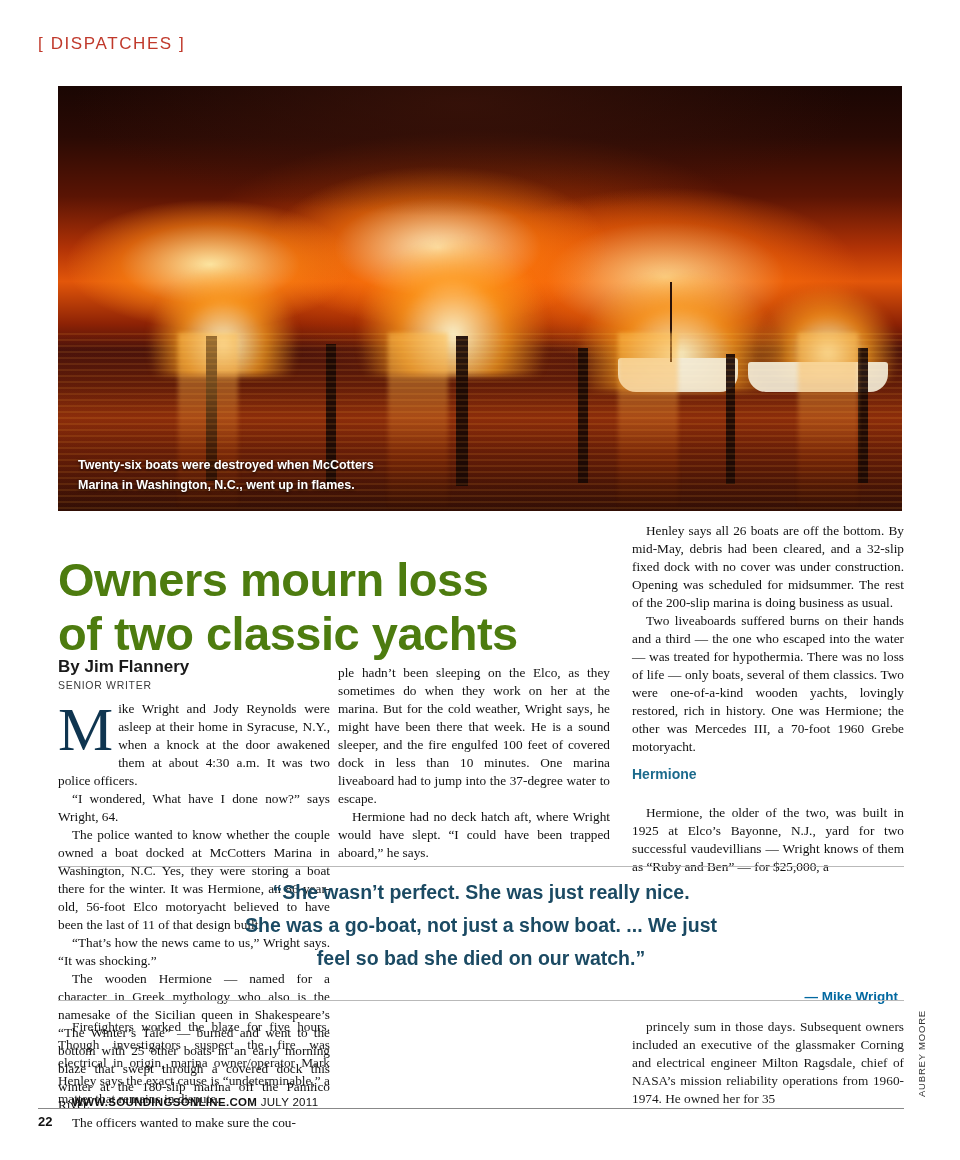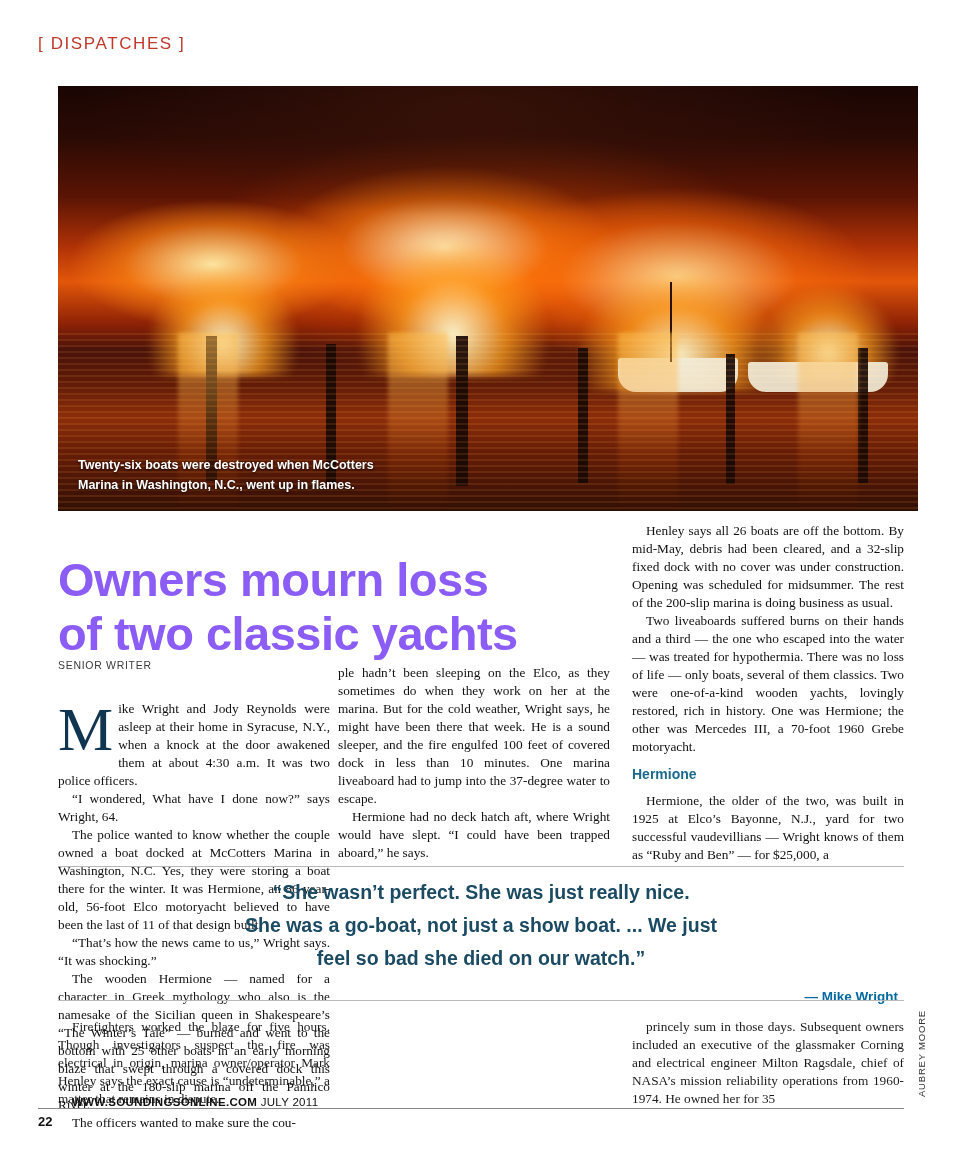--- a/index.html
+++ b/index.html
@@ -39,21 +39,20 @@
 
   
   .photo-wrap {
     position: absolute;
     left: 58px;
     top: 86px;
     width: 844px;
     height: 425px;
     overflow: hidden;
     background: #737373;
-    padding-left: 16px;
   }
   .photo {
     position: absolute;
     inset: 0;
     background:
       radial-gradient(ellipse 200px 90px at 18% 42%, rgba(255,238,170,0.95), rgba(255,140,20,0.55) 45%, rgba(120,20,5,0) 72%),
       radial-gradient(ellipse 230px 110px at 45% 38%, rgba(255,245,200,0.92), rgba(255,130,15,0.5) 45%, rgba(120,20,5,0) 74%),
       radial-gradient(ellipse 260px 120px at 72% 45%, rgba(255,230,160,0.85), rgba(250,110,10,0.48) 46%, rgba(120,20,5,0) 75%),
       radial-gradient(ellipse 420px 180px at 50% 40%, rgba(255,90,0,0.55), rgba(90,10,2,0) 70%),
       linear-gradient(to bottom,
@@ -137,21 +136,21 @@
   
   .headline {
     position: absolute;
     left: 58px;
     top: 522px;
     width: 580px;
     font-family: "Liberation Sans", sans-serif;
     font-weight: bold;
     font-size: 47px;
     line-height: 1.13;
-    color: #8b5cf6;
+    color: #4d7c0f;
     letter-spacing: -0.5px;
   }
 
   
   .byline {
     position: absolute;
     left: 58px;
     top: 657px;
     width: 270px;
     font-family: "Liberation Sans", sans-serif;
@@ -198,21 +197,21 @@
     padding: 4px 5px 0 0;
     color: #0f3550;
     font-weight: normal;
   }
 
   .subhead {
     font-family: "Liberation Sans", sans-serif;
     font-weight: bold;
     font-size: 14px;
     color: #1b6a8c;
-    margin: 9px 0 8px 0;
+    margin: 9px 0 20px 0;
     text-align: left;
   }
 
   
   .pullquote {
     position: absolute;
     left: 58px;
     top: 876px;
     width: 846px;
     text-align: center;
@@ -337,20 +336,21 @@
 
     <div class="photo-caption">Twenty-six boats were destroyed when McCotters Marina in Washington, N.C., went up in flames.</div>
   </div>
 
   <h1 class="headline">
     <span>Owners mourn loss</span><br>
     <span>of two classic yachts</span>
   </h1>
 
   <div class="byline">
+    <div class="name">By Jim Flannery</div>
     <div class="role">SENIOR WRITER</div>
   </div>
 
   <div class="col" id="col1">
     <p class="dropcap-para noindent"><span class="dropcap">M</span><span>ike Wright and Jody Reynolds were asleep at their home in Syracuse, N.Y., when a knock at the door awakened them at about 4:30 a.m. It was two police officers.</span></p>
     <p>“I wondered, What have I done now?” says Wright, 64.</p>
     <p>The police wanted to know whether the couple owned a boat docked at McCotters Marina in Washington, N.C. Yes, they were storing a boat there for the winter. It was Hermione, an 86-year-old, 56-foot Elco motoryacht believed to have been the last of 11 of that design built.</p>
     <p>“That’s how the news came to us,” Wright says. “It was shocking.”</p>
     <p>The wooden Hermione — named for a character in Greek mythology who also is the namesake of the Sicilian queen in Shakespeare’s “The Winter’s Tale” — burned and went to the bottom with 25 other boats in an early morning blaze that swept through a covered dock this winter at the 180-slip marina off the Pamlico River.</p>
     <p>The officers wanted to make sure the cou-</p>

